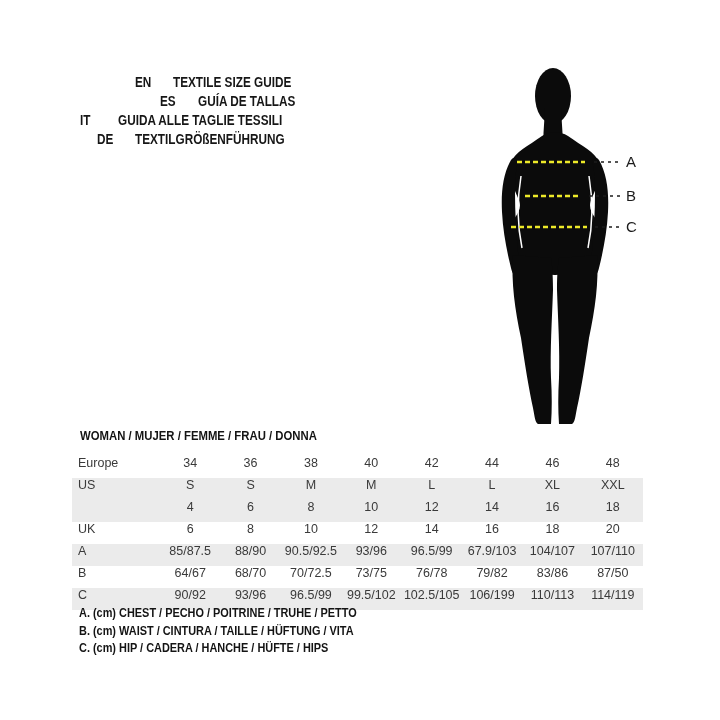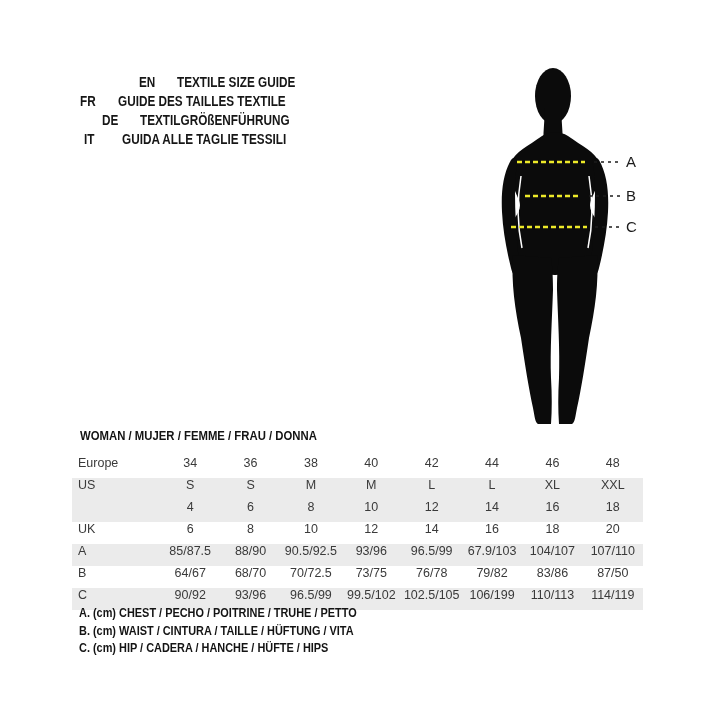--- a/index.html
+++ b/index.html
@@ -47,30 +47,30 @@
 </style>
 </head>
 <body>
 
 <div class="lang-list">
     <div class="lang-row">
       <span class="lang-code"><span class="cond">EN</span></span>
       <span class="lang-label"><span class="cond">TEXTILE SIZE GUIDE</span></span>
     </div>
     <div class="lang-row">
-      <span class="lang-code"><span class="cond">FR</span></span>
-      <span class="lang-label"><span class="cond">GUIDE DES TAILLES TEXTILE</span></span>
+      <span class="lang-code"><span class="cond">ES</span></span>
+      <span class="lang-label"><span class="cond">GUÍA DE TALLAS</span></span>
+    </div>
+    <div class="lang-row">
+      <span class="lang-code"><span class="cond">IT</span></span>
+      <span class="lang-label"><span class="cond">GUIDA ALLE TAGLIE TESSILI</span></span>
     </div>
     <div class="lang-row">
       <span class="lang-code"><span class="cond">DE</span></span>
       <span class="lang-label"><span class="cond">TEXTILGRÖßENFÜHRUNG</span></span>
-    </div>
-    <div class="lang-row">
-      <span class="lang-code"><span class="cond">IT</span></span>
-      <span class="lang-label"><span class="cond">GUIDA ALLE TAGLIE TESSILI</span></span>
     </div>
   </div>
 
 <div class="figure-wrap">
   <svg viewBox="0 0 200 370" xmlns="http://www.w3.org/2000/svg">
     <g fill="#0b0b0b" stroke="none">
 
       <ellipse cx="98" cy="36" rx="18" ry="28"></ellipse>
 
       <path d="M90,48 L106,48 L108,82 L88,82 Z"></path>

